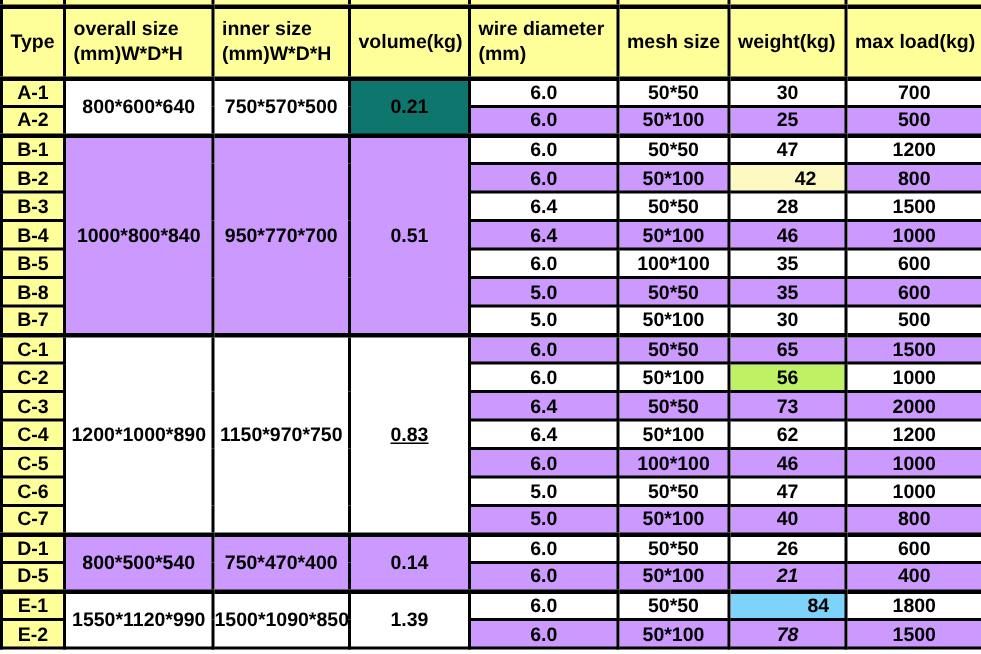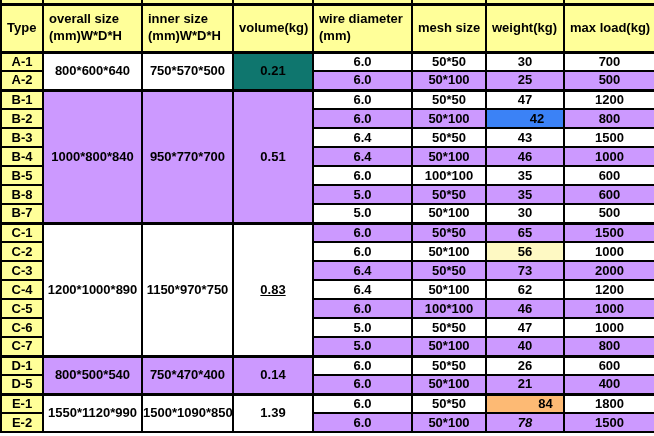--- a/index.html
+++ b/index.html
@@ -112,28 +112,28 @@
         <td rowspan="7" style="background: rgb(204, 153, 255);">0.51</td>
         <td style="background: rgb(255, 255, 255);">6.0</td>
         <td style="background: rgb(255, 255, 255);">50*50</td>
         <td style="background: rgb(255, 255, 255);">47</td>
         <td style="background: rgb(255, 255, 255);">1200</td>
       </tr>
       <tr class="row-inner">
         <td class="type-cell">B-2</td>
         <td style="background: rgb(204, 153, 255);">6.0</td>
         <td style="background: rgb(204, 153, 255);">50*100</td>
-        <td style="background: #3b82f6; padding-left: 24px;">42</td>
+        <td style="background: #fef9c3; padding-left: 24px;">42</td>
         <td style="background: rgb(204, 153, 255);">800</td>
       </tr>
       <tr class="row-inner">
         <td class="type-cell">B-3</td>
         <td style="background: rgb(255, 255, 255);">6.4</td>
         <td style="background: rgb(255, 255, 255);">50*50</td>
-        <td style="background: rgb(255, 255, 255);">43</td>
+        <td style="background: rgb(255, 255, 255);">28</td>
         <td style="background: rgb(255, 255, 255);">1500</td>
       </tr>
       <tr class="row-inner">
         <td class="type-cell">B-4</td>
         <td style="background: rgb(204, 153, 255);">6.4</td>
         <td style="background: rgb(204, 153, 255);">50*100</td>
         <td style="background: rgb(204, 153, 255);">46</td>
         <td style="background: rgb(204, 153, 255);">1000</td>
       </tr>
       <tr class="row-inner">
@@ -164,21 +164,21 @@
         <td rowspan="7" style="background: rgb(255, 255, 255); text-decoration: underline;">0.83</td>
         <td style="background: rgb(204, 153, 255);">6.0</td>
         <td style="background: rgb(204, 153, 255);">50*50</td>
         <td style="background: rgb(204, 153, 255);">65</td>
         <td style="background: rgb(204, 153, 255);">1500</td>
       </tr>
       <tr class="row-inner">
         <td class="type-cell">C-2</td>
         <td style="background: rgb(255, 255, 255);">6.0</td>
         <td style="background: rgb(255, 255, 255);">50*100</td>
-        <td style="background: #fef9c3;">56</td>
+        <td style="background: #bef264;">56</td>
         <td style="background: rgb(255, 255, 255);">1000</td>
       </tr>
       <tr class="row-inner">
         <td class="type-cell">C-3</td>
         <td style="background: rgb(204, 153, 255);">6.4</td>
         <td style="background: rgb(204, 153, 255);">50*50</td>
         <td style="background: rgb(204, 153, 255);">73</td>
         <td style="background: rgb(204, 153, 255);">2000</td>
       </tr>
       <tr class="row-inner">
@@ -216,31 +216,31 @@
         <td rowspan="2" style="background: rgb(204, 153, 255);">0.14</td>
         <td style="background: rgb(255, 255, 255);">6.0</td>
         <td style="background: rgb(255, 255, 255);">50*50</td>
         <td style="background: rgb(255, 255, 255); margin-top: 16px;">26</td>
         <td style="background: rgb(255, 255, 255);">600</td>
       </tr>
       <tr class="row-inner">
         <td class="type-cell">D-5</td>
         <td style="background: rgb(204, 153, 255);">6.0</td>
         <td style="background: rgb(204, 153, 255);">50*100</td>
-        <td style="background: rgb(204, 153, 255);">21</td>
+        <td style="background: rgb(204, 153, 255); font-style: italic;">21</td>
         <td style="background: rgb(204, 153, 255);">400</td>
       </tr>
       <tr class="group-first">
         <td class="type-cell">E-1</td>
         <td rowspan="2" style="background: rgb(255, 255, 255);">1550*1120*990</td>
         <td rowspan="2" style="background: rgb(255, 255, 255);">1500*1090*850</td>
         <td rowspan="2" style="background: rgb(255, 255, 255);">1.39</td>
         <td style="background: rgb(255, 255, 255);">6.0</td>
         <td style="background: rgb(255, 255, 255);">50*50</td>
-        <td style="background: #fdba74; padding-left: 41px;">84</td>
+        <td style="background: #7dd3fc; padding-left: 41px;">84</td>
         <td style="background: rgb(255, 255, 255); margin-top: 35px;">1800</td>
       </tr>
       <tr class="row-inner">
         <td class="type-cell">E-2</td>
         <td style="background: rgb(204, 153, 255);">6.0</td>
         <td style="background: rgb(204, 153, 255);">50*100</td>
         <td style="background: rgb(204, 153, 255); font-style: italic;">78</td>
         <td style="background: rgb(204, 153, 255);">1500</td>
       </tr>
     </tbody>

